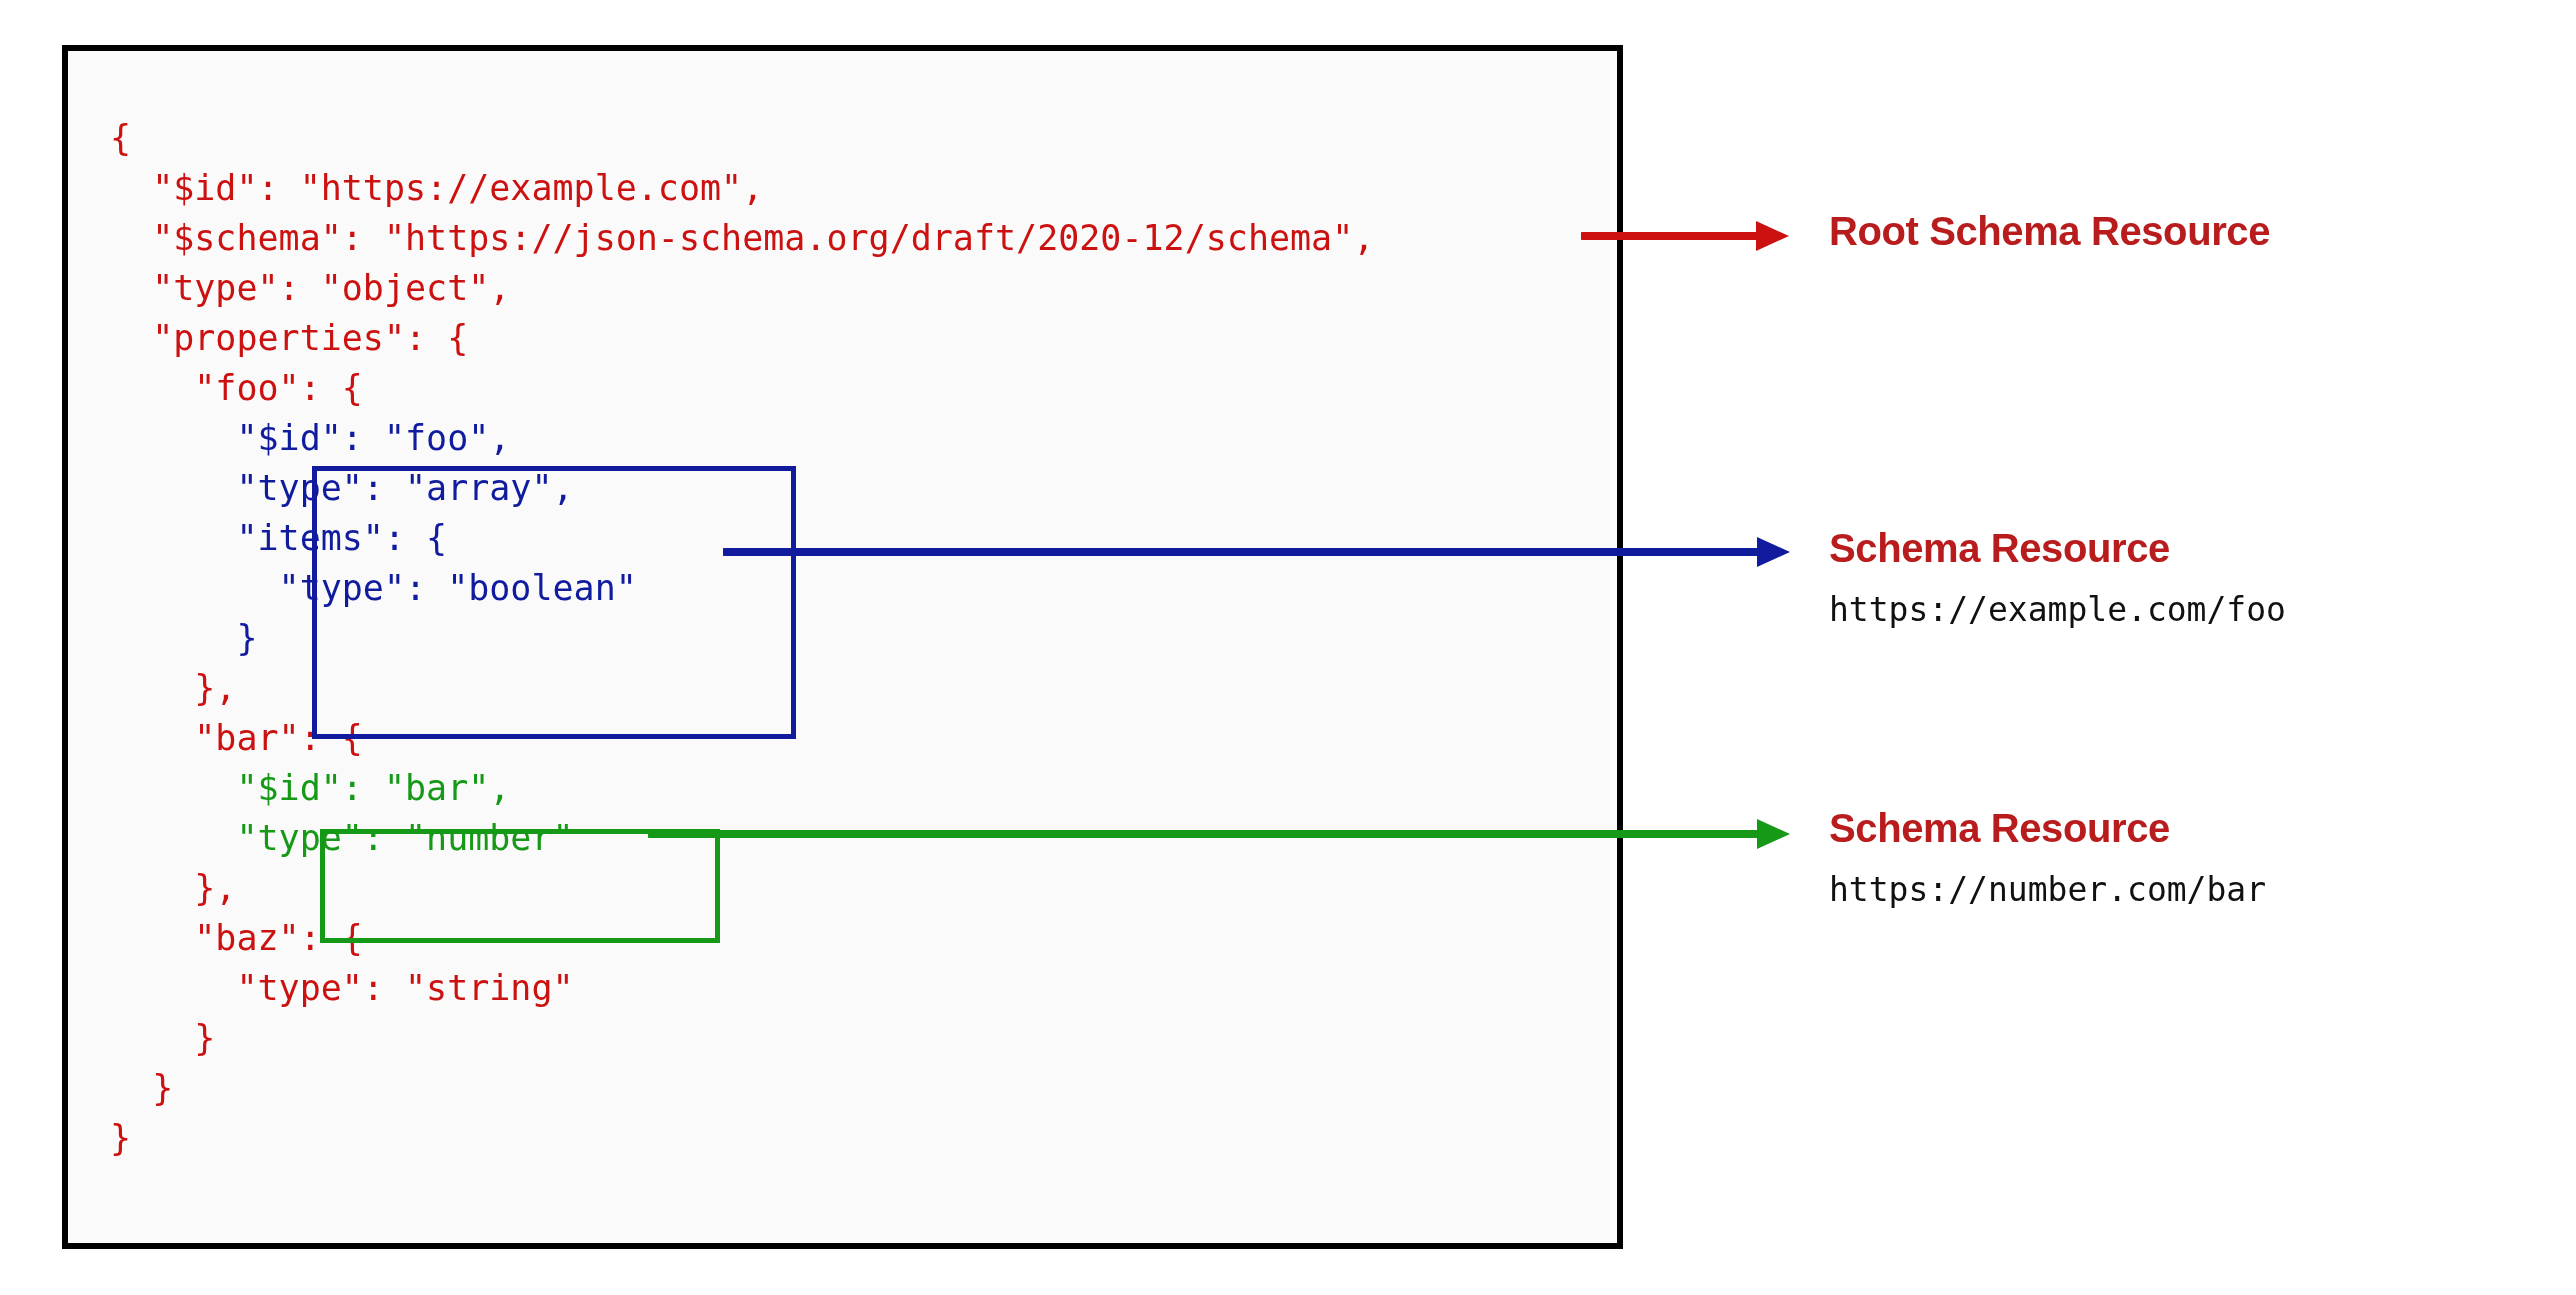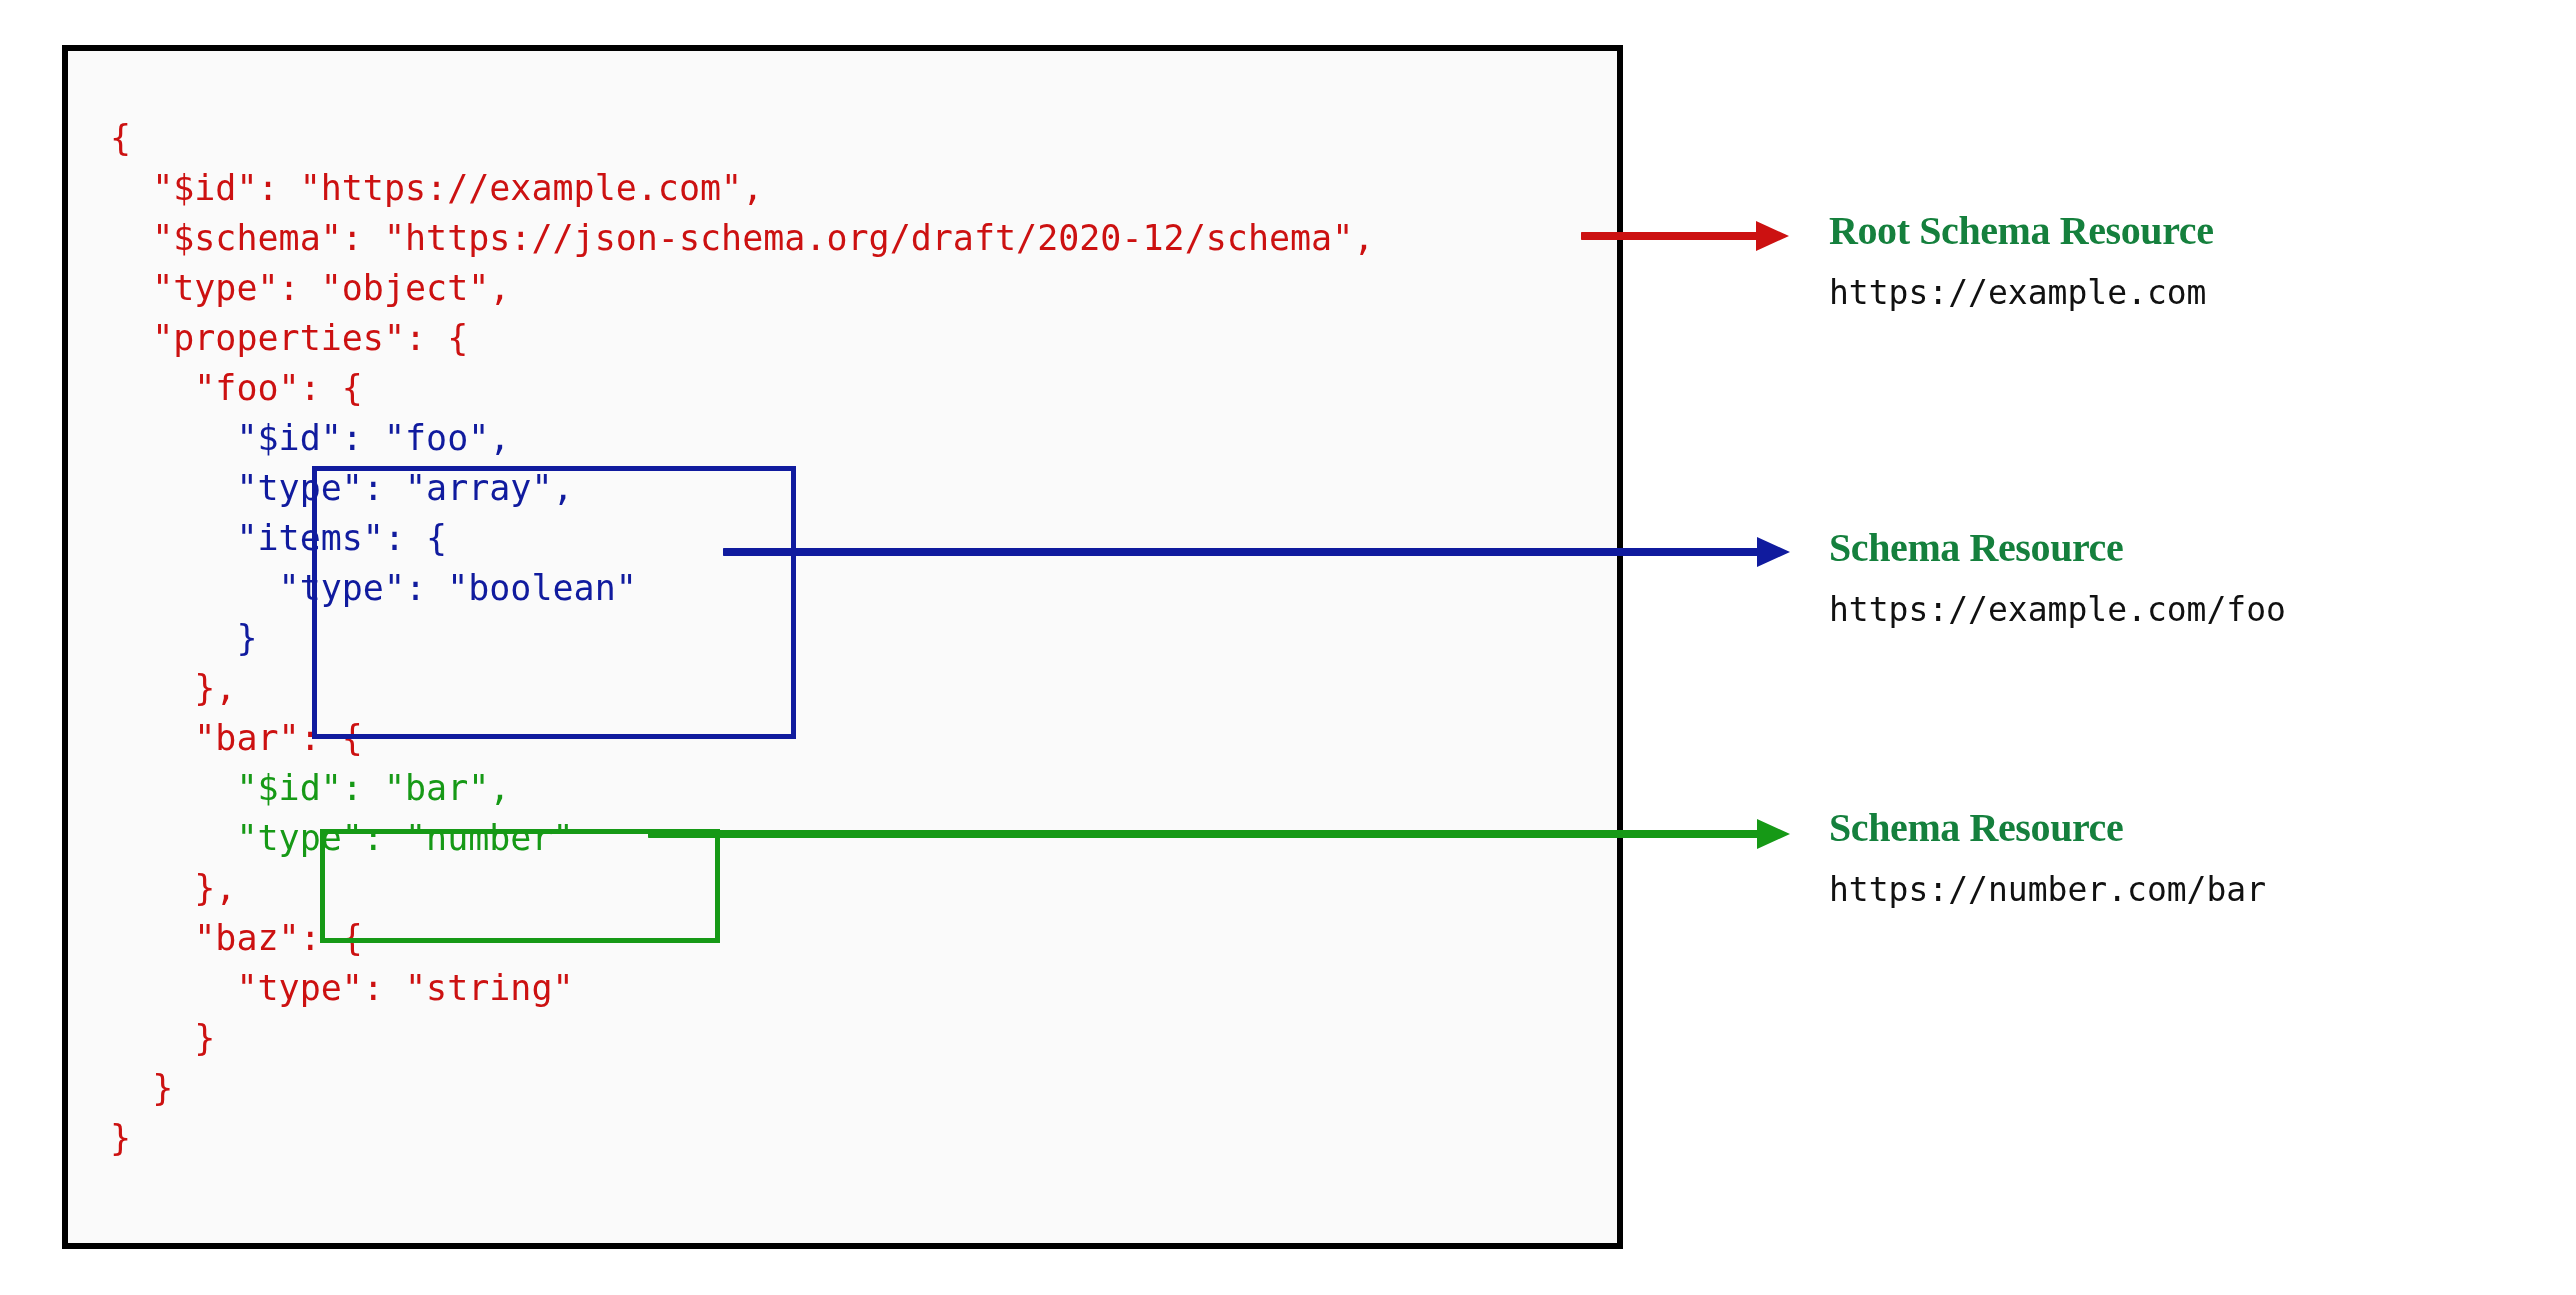--- a/index.html
+++ b/index.html
@@ -62,22 +62,22 @@
   #arrow-foo .shaft{width:1038px;background:#101b9e;}
   #arrow-foo .head{left:1034px;border-left:33px solid #101b9e;}
 
   #arrow-bar{left:648px;top:830px;width:1142px;}
   #arrow-bar .shaft{width:1113px;background:#169916;}
   #arrow-bar .head{left:1109px;border-left:33px solid #169916;}
 
   
   .legend-item{position:absolute;left:1829px;width:704px;}
   .legend-title{
-    font-family:Liberation Serif, serif;
-    font-size:40px;font-weight:bold;color:#15803d;
+    font-family:Liberation Sans, sans-serif;
+    font-size:40px;font-weight:bold;color:#b91c1c;
     letter-spacing:-0.4px;line-height:46px;white-space:nowrap;
   }
   .legend-uri{
     margin-top:18.7px;
     font-family:"DejaVu Sans Mono","Liberation Mono",monospace;
     font-size:33px;color:#111111;line-height:39px;white-space:nowrap;
   }
   #legend-root{top:208px;}
   #legend-foo{top:525px;}
   #legend-bar{top:805px;}
@@ -100,21 +100,20 @@
   <div class="shaft"></div>
   <div class="head"></div>
 </div>
 <div class="arrow" id="arrow-bar">
   <div class="shaft"></div>
   <div class="head"></div>
 </div>
 
 <div class="legend-item" id="legend-root">
   <div class="legend-title">Root Schema Resource</div>
-  <div class="legend-uri">https://example.com</div>
 </div>
 <div class="legend-item" id="legend-foo">
   <div class="legend-title">Schema Resource</div>
   <div class="legend-uri">https://example.com/foo</div>
 </div>
 <div class="legend-item" id="legend-bar">
   <div class="legend-title">Schema Resource</div>
   <div class="legend-uri">https://number.com/bar</div>
 </div>
 

